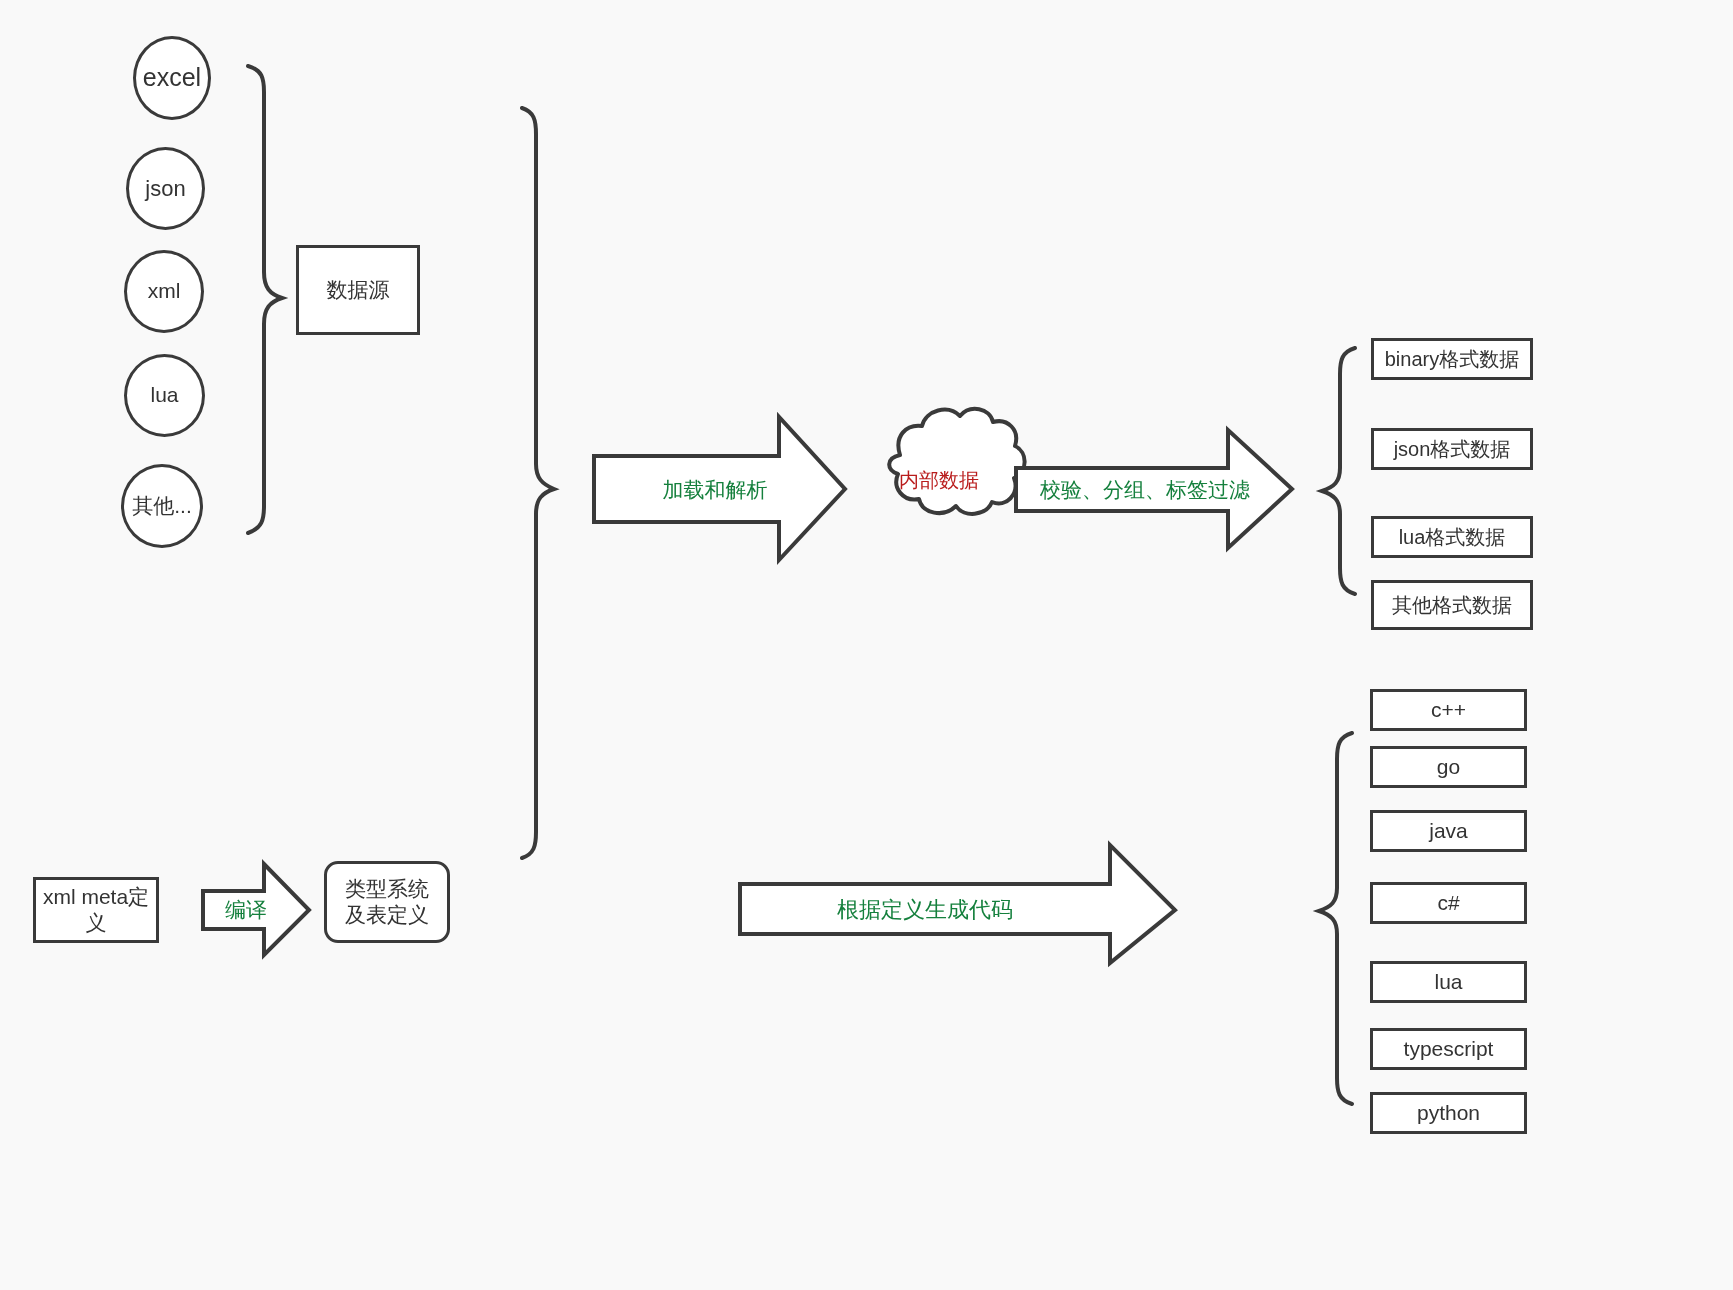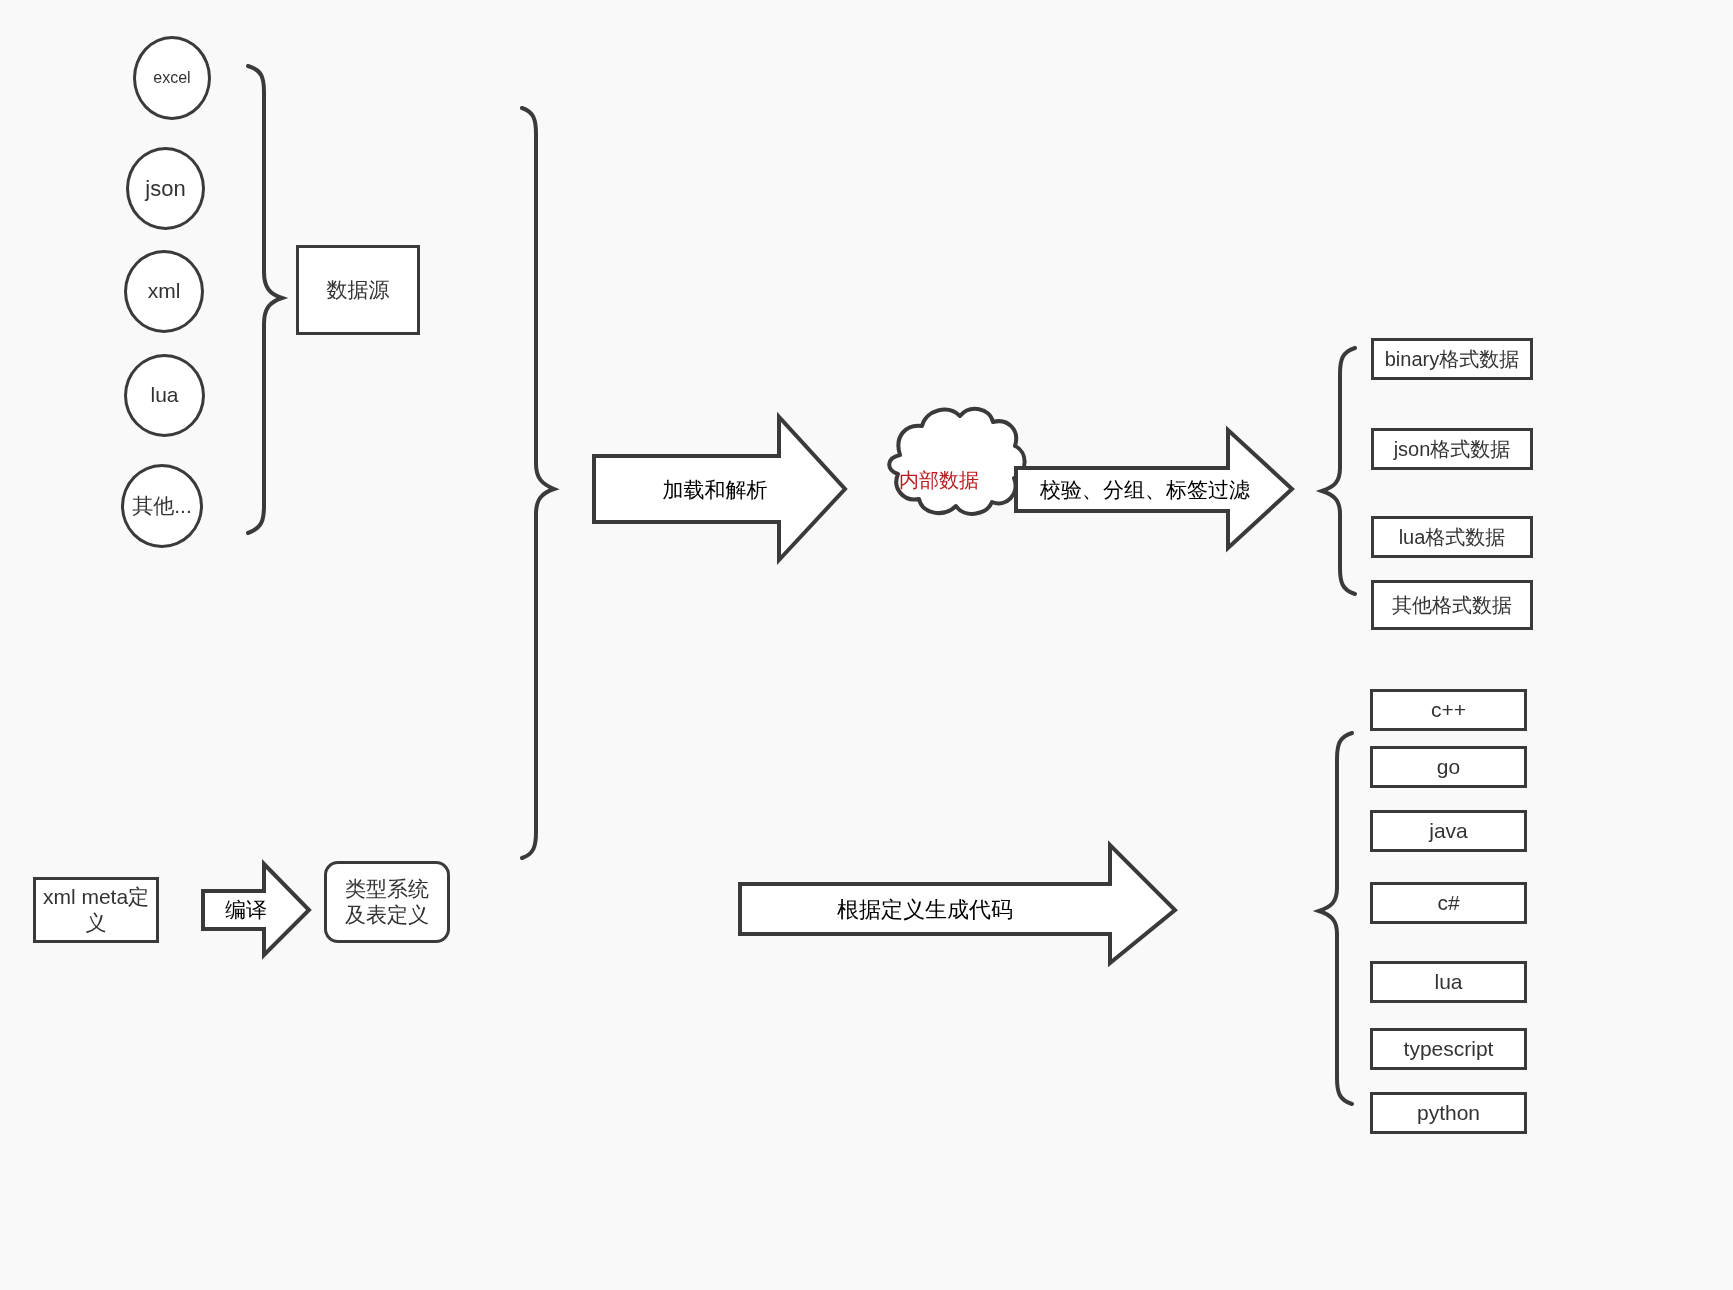--- a/index.html
+++ b/index.html
@@ -55,21 +55,21 @@
     width: 1733px;
     height: 1290px;
     overflow: visible;
   }
   .arrow-label {
     position: absolute;
     display: flex;
     align-items: center;
     justify-content: center;
     font-size: 21px;
-    color: #000000;
+    color: #15803d;
     white-space: nowrap;
   }
   .cloud-label {
     position: absolute;
     display: flex;
     align-items: center;
     justify-content: center;
     font-size: 20px;
     color: #b91c1c;
     white-space: nowrap;
@@ -123,21 +123,21 @@
     <g fill="#ffffff" stroke="#3a3a3a" stroke-width="4" stroke-linejoin="miter">
       <path d="M 740,884 L 1110,884 L 1110,845 L 1175,910 L 1110,963 L 1110,934 L 740,934 Z"></path>
     </g>
 
     <g fill="none" stroke="#3a3a3a" stroke-width="4" stroke-linecap="round">
       <path d="M 1352,733 C 1339,737 1337,745 1337,759 L 1337,888 C 1337,902 1331,907 1319,911 C 1331,915 1337,920 1337,934 L 1337,1078 C 1337,1092 1339,1100 1352,1104"></path>
     </g>
 
   </svg>
 
-  <div class="node circle" style="left:133px; top:36px; width:78px; height:84px; font-size:16px;">
+  <div class="node circle" style="left:133px; top:36px; width:78px; height:84px; font-size:25px;">
     <span>excel</span>
   </div>
   <div class="node circle" style="left:126px; top:147px; width:79px; height:83px; font-size:22px;">
     <span>json</span>
   </div>
   <div class="node circle" style="left:124px; top:250px; width:80px; height:83px; font-size:21px;">
     <span>xml</span>
   </div>
   <div class="node circle" style="left:124px; top:354px; width:81px; height:83px; font-size:21px;">
     <span>lua</span>

